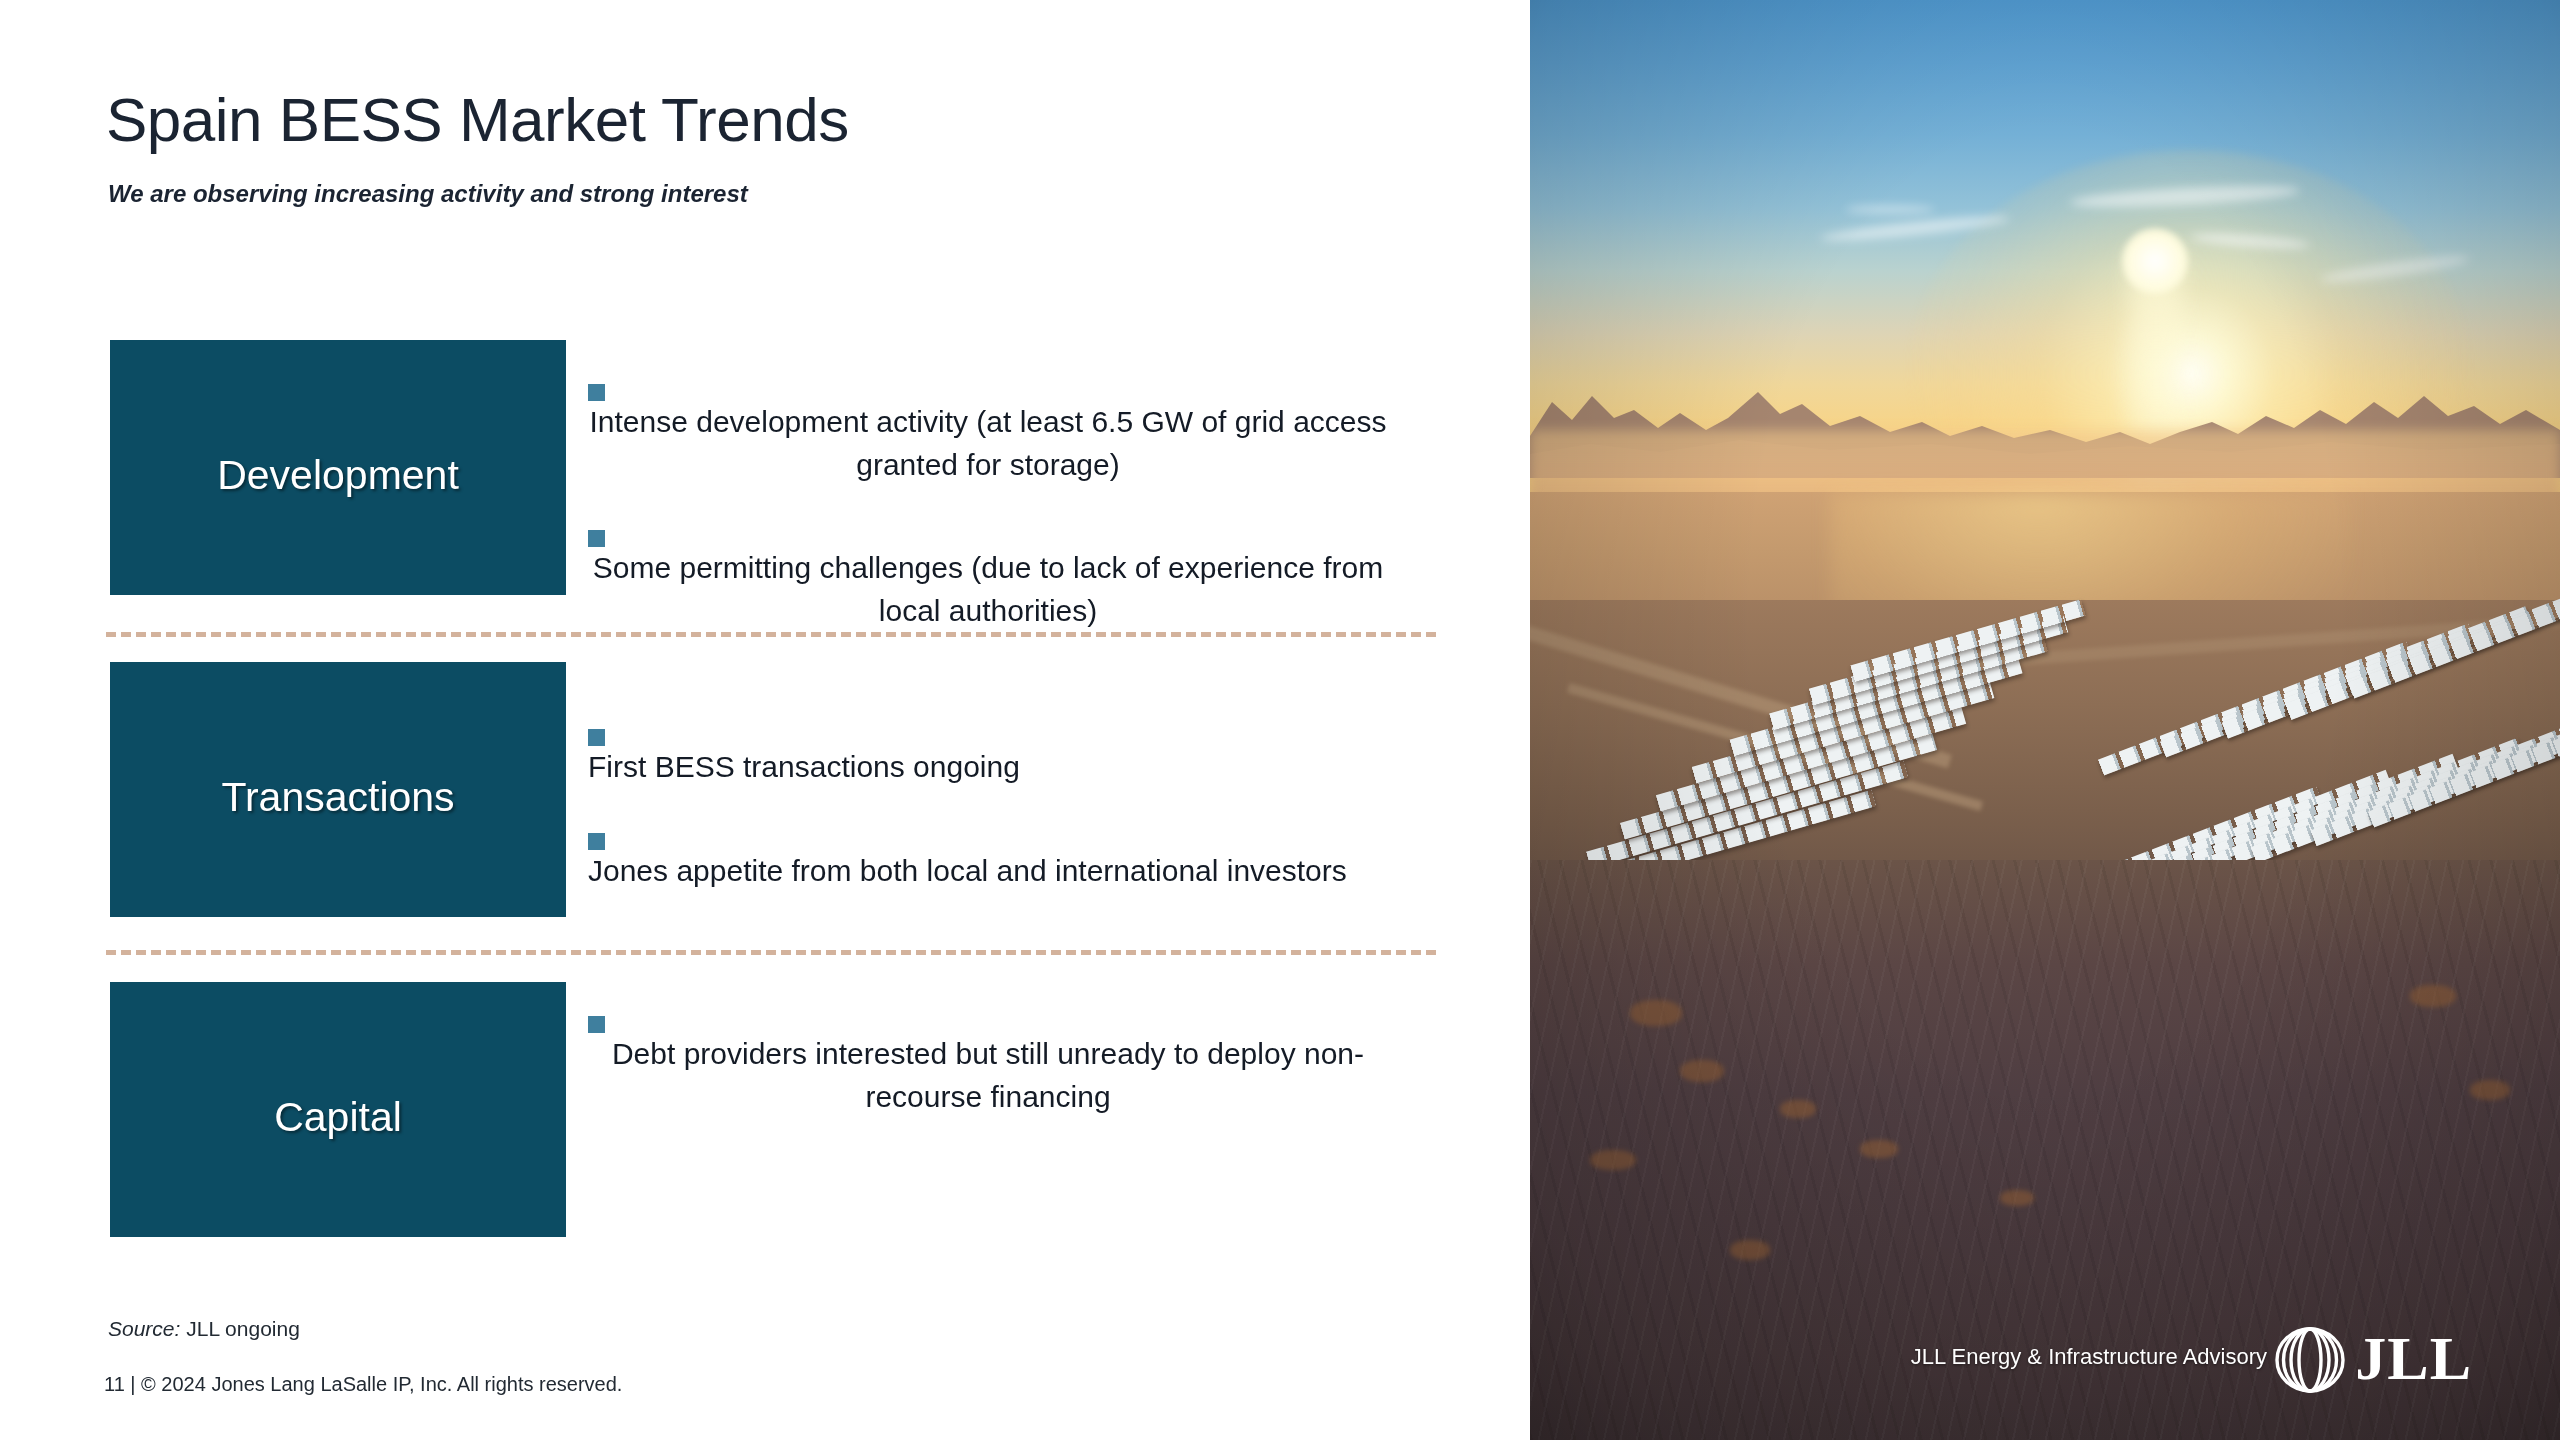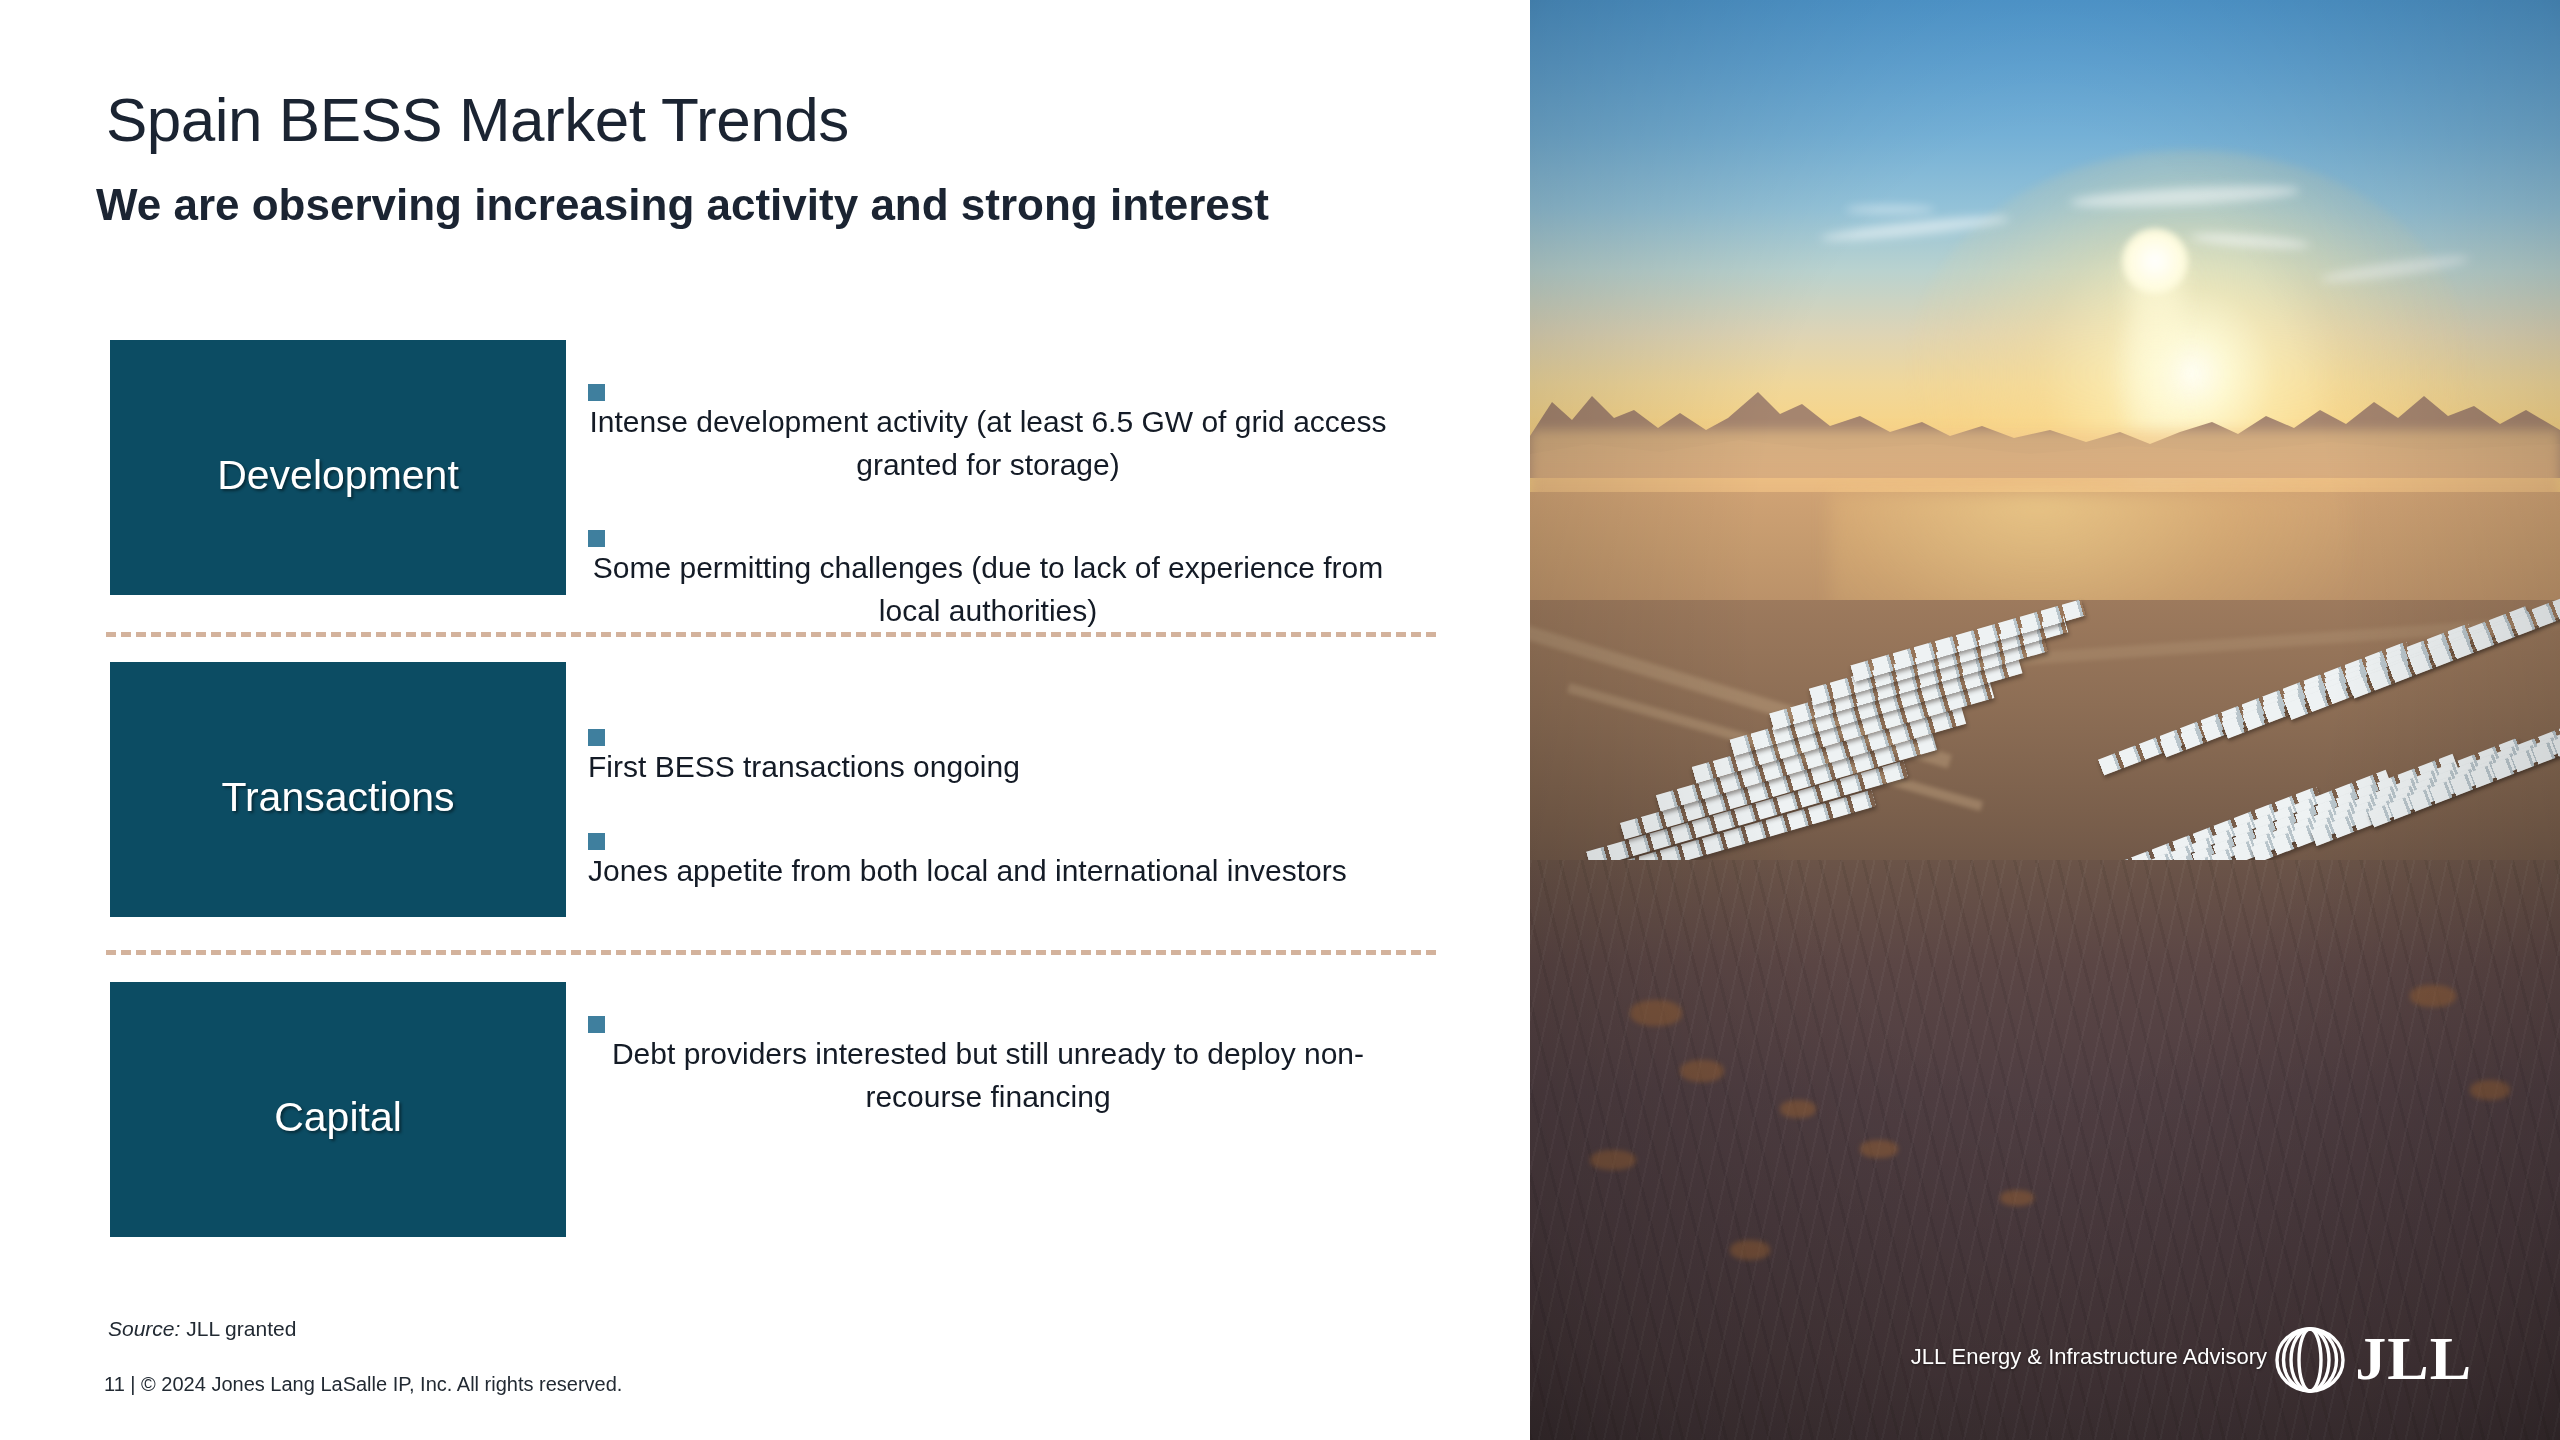--- a/index.html
+++ b/index.html
@@ -39,26 +39,27 @@
     top: 84px;
     font-size: 62px;
     font-weight: 400;
     color: #1b2432;
     letter-spacing: -0.5px;
     white-space: nowrap;
   }
 
   .page-subtitle {
     position: absolute;
-    left: 96px;
+    left: 108px;
     top: 180px;
-    font-size: 44px;
+    font-size: 24px;
     font-weight: bold;
     color: #1b2432;
     white-space: nowrap;
+    font-style: italic;
   }
 
   
   .pillar {
     position: absolute;
     left: 0;
     width: 1530px;
   }
   .pillar-box {
     position: absolute;
@@ -395,21 +396,21 @@
         <span class="pillar-label">Capital</span>
       </div>
       <div class="bullets" style="top:1000px;">
         <div class="bullet-row">
           <span class="bullet-mark"></span>
           <span class="bullet-text">Debt providers interested but still unready to deploy non-recourse financing</span>
         </div>
       </div>
     </div>
 
-    <div class="source-note"><span class="src-label">Source:</span><span> JLL granted</span></div>
+    <div class="source-note"><span class="src-label">Source:</span><span> JLL ongoing</span></div>
 
     <div class="copyright"><span>11</span><span>  |  </span><span>© 2024 Jones Lang LaSalle IP, Inc. All rights reserved.</span></div>
   </div>
 
   <div class="photo-pane">
 
     <div class="layer sky"></div>
     <div class="sun-glow"></div>
     <div class="sun-shaft"></div>
     <div class="sun-core"></div>

